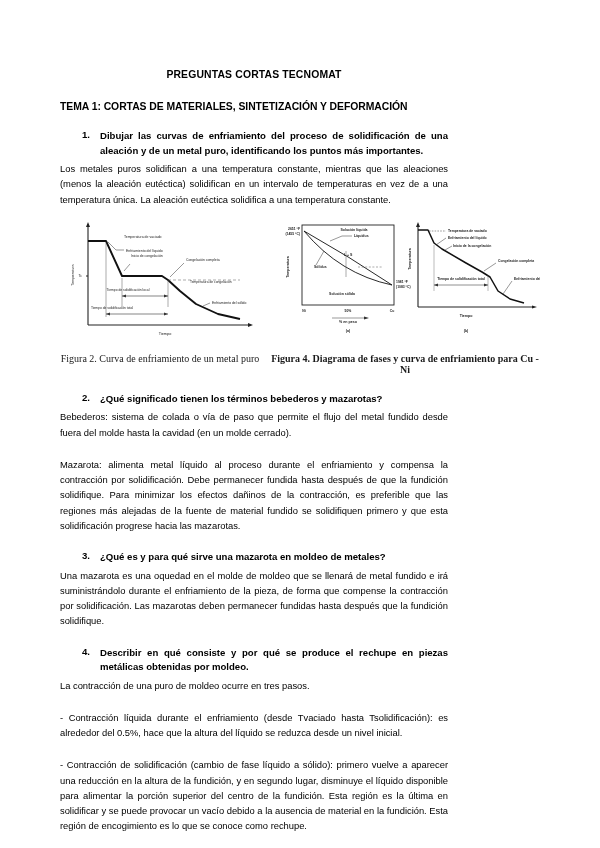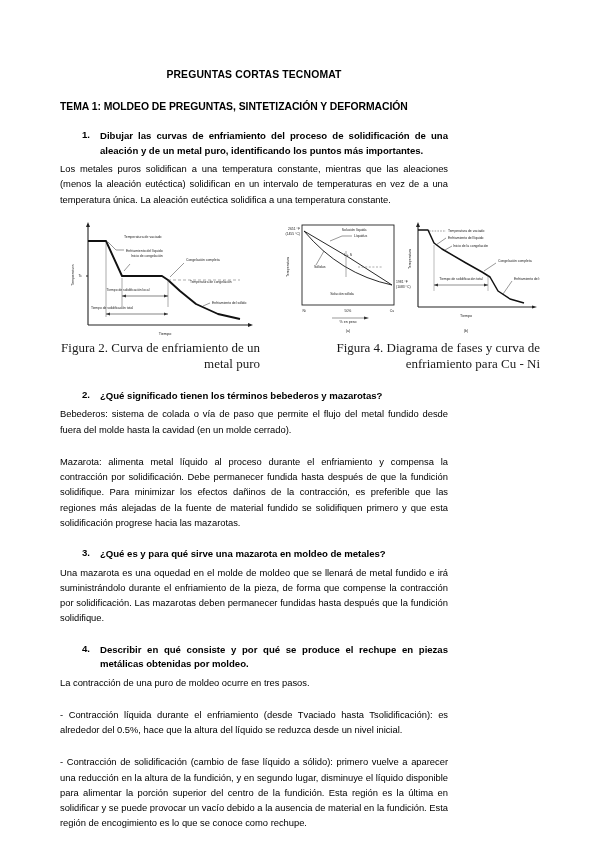--- a/index.html
+++ b/index.html
@@ -71,40 +71,40 @@
   .figures {
     display: flex;
     margin: 12px 0 0 0;
     align-items: flex-start;
     gap: 10px;
   }
   .fig {
     position: relative;
   }
   .fig-2 { width: 200px; }
-  .fig-4 { width: 270px; }
+  .fig-4 { width: 270px; font-weight: bold; }
   .fig-caption {
     font-family: "Liberation Serif", serif;
-    font-size: 13px;
-    text-align: right;
+    font-size: 10px;
+    text-align: center;
     color: #1a1a1a;
-    margin-top: 1px;
+    margin-top: 14px;
   }
   svg { display: block; }
   .fl { font-family: "Liberation Sans", sans-serif; fill: #222; }
   .vlabel { font-family: "Liberation Sans", sans-serif; fill: #222; }
 </style>
 </head>
 <body>
 
 <div class="page">
 
   <h1 class="doc-title">PREGUNTAS CORTAS TECNOMAT</h1>
 
-  <h2 class="section-heading">TEMA 1: MOLDEO DE PREGUNTAS, SINTETIZACIÓN Y DEFORMACIÓN</h2>
+  <h2 class="section-heading">TEMA 1: CORTAS DE MATERIALES, SINTETIZACIÓN Y DEFORMACIÓN</h2>
 
   <div class="question">
     <span class="qnum">1.</span>
     <span class="qtext">Dibujar las curvas de enfriamiento del proceso de solidificación de una aleación y de un metal puro, identificando los puntos más importantes.</span>
   </div>
   <p class="body">Los metales puros solidifican a una temperatura constante, mientras que las aleaciones (menos la aleación eutéctica) solidifican en un intervalo de temperaturas en vez de a una temperatura única. La aleación eutéctica solidifica a una temperatura constante.</p>
 
   <div class="figures">
 
     <div class="fig fig-2">

